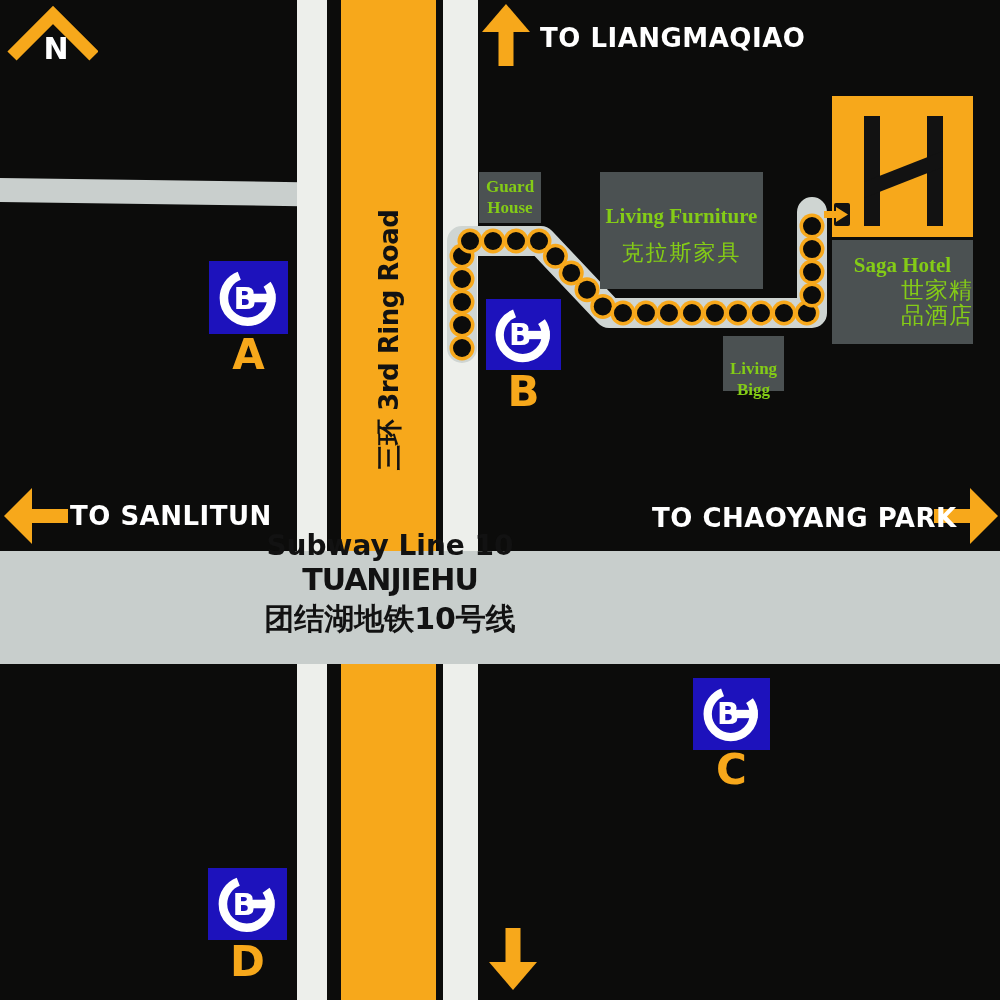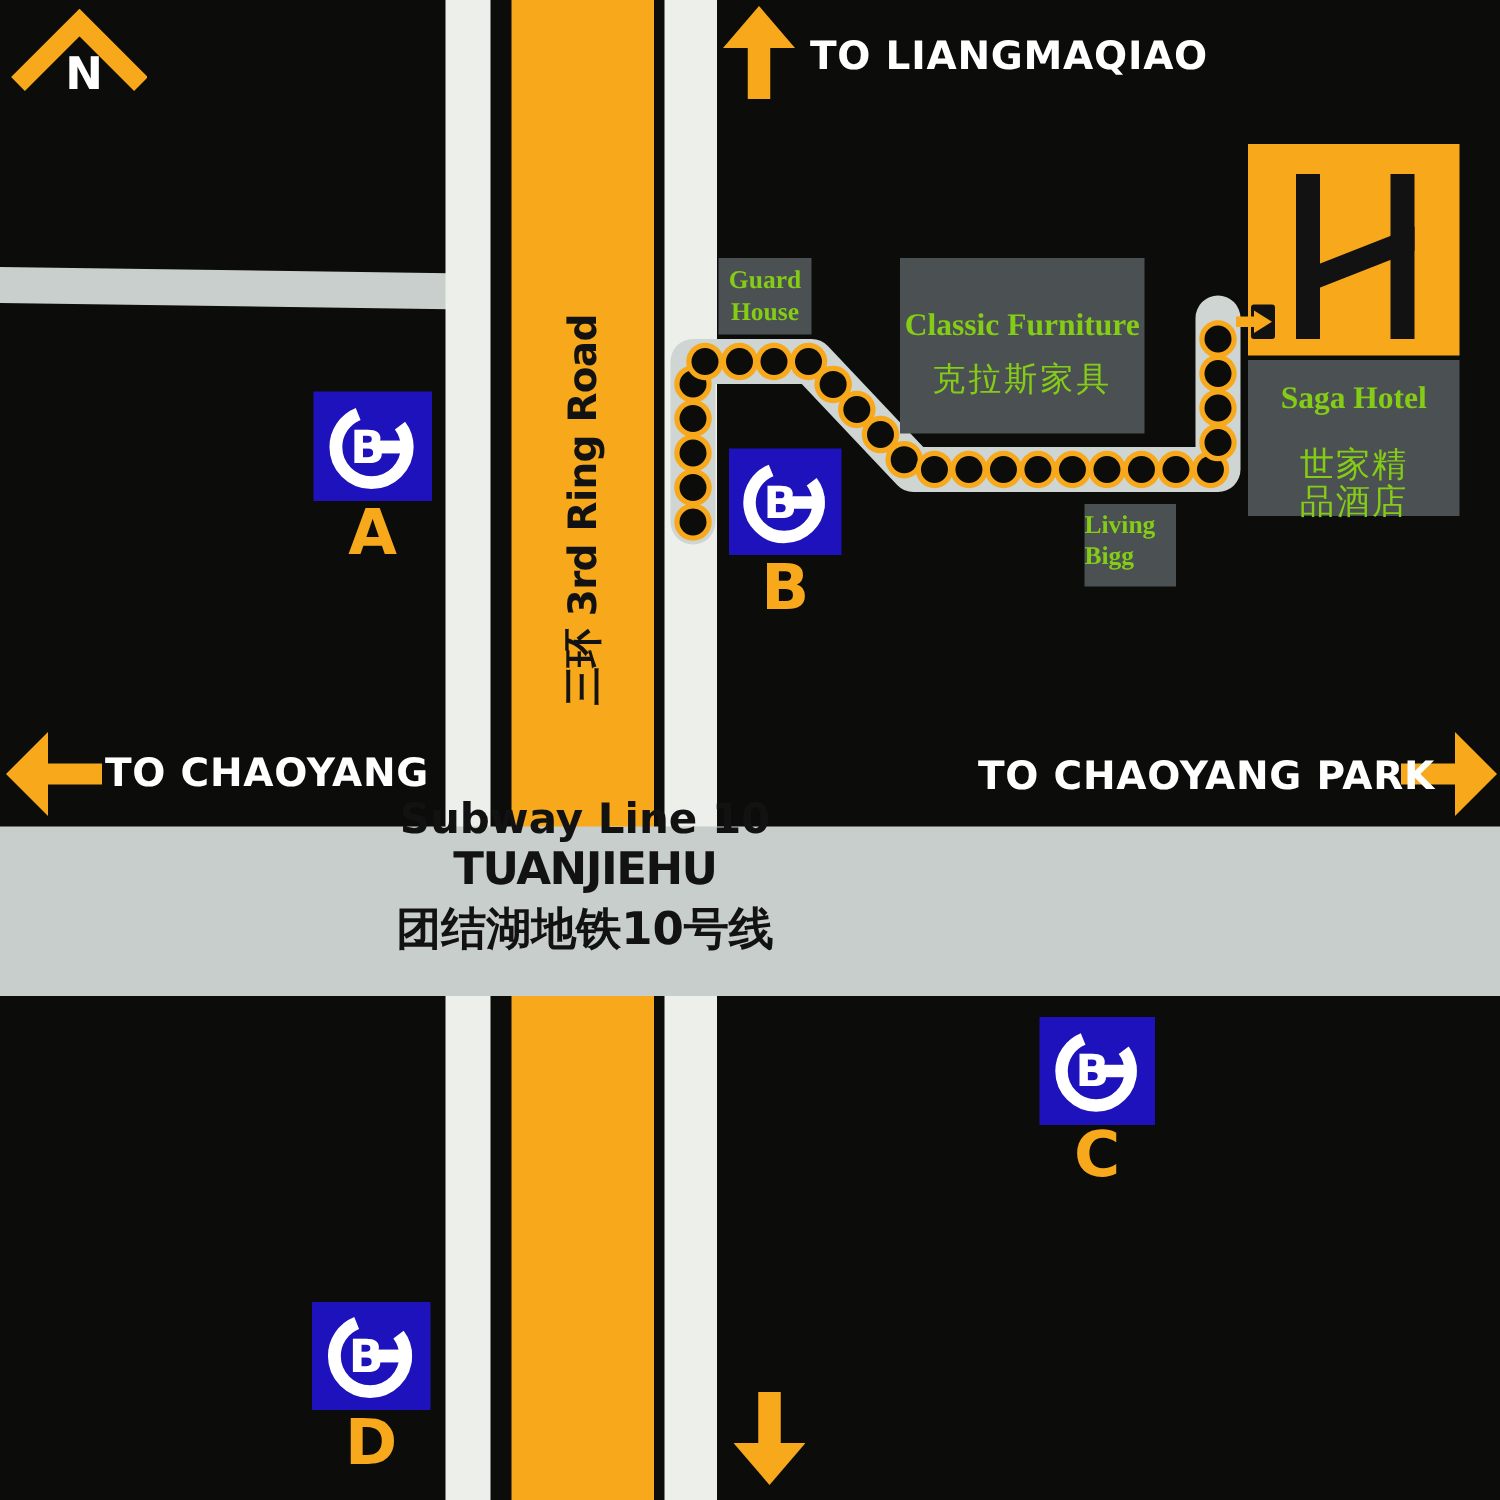--- a/index.html
+++ b/index.html
@@ -23,25 +23,25 @@
   #walk-svg{left:0;top:0;z-index:3;}
   
   .dir-label{color:#fff;font-weight:bold;font-size:26px;letter-spacing:0.5px;white-space:nowrap;z-index:7;}
   .compass{left:6px;top:6px;z-index:7;}
   
   .panel{background:#4b5152;color:#84cc16;z-index:4;font-family:Liberation Serif, serif;}
   .guard{left:479px;top:172px;width:62px;height:51px;font-size:17px;font-weight:bold;line-height:21px;text-align:center;padding-top:4px;box-sizing:border-box;}
   .classic{left:600px;top:172px;width:163px;height:117px;text-align:center;}
   .classic-name{font-size:21px;font-weight:bold;margin-top:32px;}
   .classic-cn{font-size:22px;letter-spacing:2px;margin-top:9px;text-align:center;}
-  .living{left:723px;top:336px;width:61px;height:55px;font-size:17px;font-weight:bold;line-height:21px;text-align:left;padding-top:3px;box-sizing:border-box;}
+  .living{left:723px;top:336px;width:61px;height:55px;font-size:17px;font-weight:bold;line-height:21px;text-align:center;padding-top:22px;box-sizing:border-box;}
   .hotel-logo-box{left:832px;top:96px;width:141px;height:141px;background:#f7a81b;z-index:4;}
   .hotel-info{left:832px;top:240px;width:141px;height:104px;text-align:center;}
   .hotel-name{font-size:21px;font-weight:bold;margin-top:13px;}
-  .hotel-cn{font-size:23px;line-height:25px;letter-spacing:1px;margin-top:19px;}
+  .hotel-cn{font-size:23px;line-height:25px;letter-spacing:1px;margin-top:0;text-align:right;}
   .entrance{left:824px;top:201px;z-index:8;}
   
   .exit-sq{width:79px;height:73px;background:#1d12bc;z-index:6;display:flex;align-items:center;justify-content:center;}
   .exit-letter{position:absolute;text-align:center;color:#f7a81b;font-size:42px;font-weight:bold;z-index:6;}
   svg{display:block;}
   svg text{font-family:"DejaVu Sans",sans-serif;}
   .yellow-fill{fill:#f7a81b;}
 </style>
 </head>
 <body>
@@ -142,40 +142,40 @@
   <svg class="abs" style="left:482px;top:4px;z-index:7" width="48" height="62">
     <polygon class="yellow-fill" points="0,28 24,0 48,28"></polygon>
     <rect class="yellow-fill" x="16.5" y="20" width="15" height="42"></rect>
   </svg>
   <div class="abs dir-label" style="left:540px;top:23px">TO LIANGMAQIAO</div>
 
   <svg class="abs" style="left:4px;top:488px;z-index:7" width="64" height="56">
     <polygon class="yellow-fill" points="28,0 0,28 28,56"></polygon>
     <rect class="yellow-fill" x="20" y="21" width="44" height="14"></rect>
   </svg>
-  <div class="abs dir-label" style="left:70px;top:501px">TO CHAOYANG</div>
+  <div class="abs dir-label" style="left:70px;top:501px">TO SANLITUN</div>
 
   <svg class="abs" style="left:934px;top:488px;z-index:7" width="64" height="56">
     <polygon class="yellow-fill" points="36,0 64,28 36,56"></polygon>
     <rect class="yellow-fill" x="0" y="21" width="44" height="14"></rect>
   </svg>
   <div class="abs dir-label" style="left:652px;top:503px">TO CHAOYANG PARK</div>
 
   <svg class="abs" style="left:489px;top:928px;z-index:7" width="48" height="62">
     <polygon class="yellow-fill" points="0,34 24,62 48,34"></polygon>
     <rect class="yellow-fill" x="16.5" y="0" width="15" height="42"></rect>
   </svg>
 
   <div class="abs panel guard">
     <div>Guard</div>
     <div>House</div>
   </div>
 
   <div class="abs panel classic">
-    <div class="classic-name">Classic Furniture</div>
+    <div class="classic-name">Living Furniture</div>
     <div class="classic-cn">克拉斯家具</div>
   </div>
 
   <div class="abs panel living">
     <div>Living</div>
     <div>Bigg</div>
   </div>
 
   <div class="abs hotel-logo-box">
     <svg width="141" height="141">

